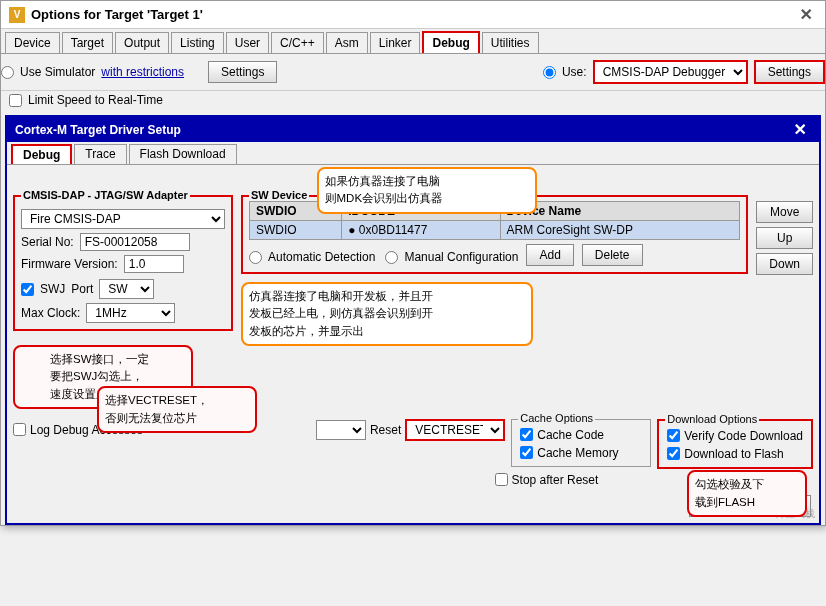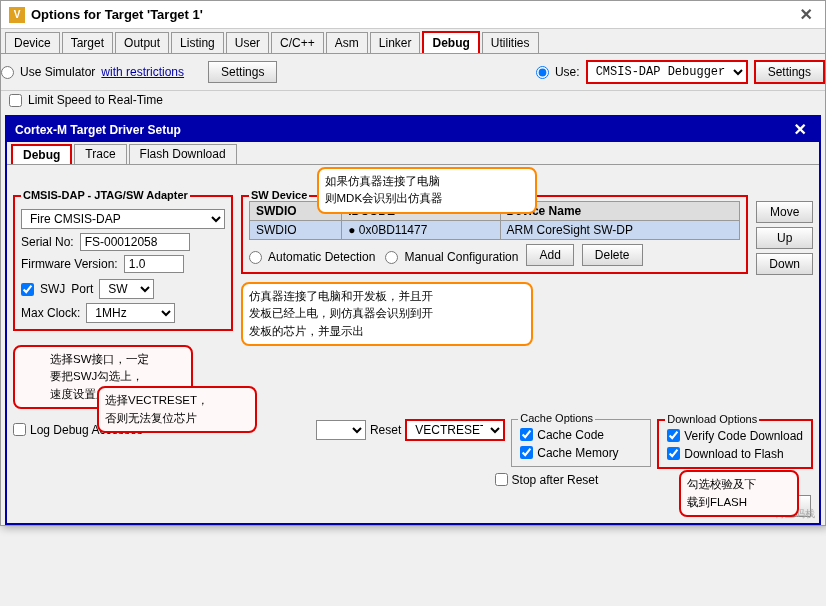--- a/index.html
+++ b/index.html
@@ -111,21 +111,20 @@
       gap: 6px;
       margin-left: auto;
     }
     .select-box {
       padding: 2px 4px;
       font-size: 12px;
       border: 1px solid #888;
       background: #fff;
       min-width: 140px;
       border: 2px solid #d00;
-      font-family: Liberation Mono, monospace;
     }
     .limit-row {
       padding: 2px 8px 4px 8px;
       display: flex;
       align-items: center;
       gap: 6px;
       font-size: 12px;
     }
 
     
@@ -494,21 +493,21 @@
         <div class="options-group red-border">
           <span class="options-group-label">Download Options</span>
           <div class="checkbox-row">
             <input type="checkbox" checked="" style="">
             <span>Verify Code Download</span>
           </div>
           <div class="checkbox-row">
             <input type="checkbox" checked="" style="">
             <span>Download to Flash</span>
           </div>
-          <div class="note-box red" style="position:absolute; bottom:-50px; right:12px; width:120px;">
+          <div class="note-box red" style="position:absolute; bottom:-50px; right:4px; width:120px;">
             <span style="white-space:pre-line;">勾选校验及下
 载到FLASH</span>
           </div>
         </div>
 
       </div>
 
       <div style="padding: 0 6px 4px 6px; display:flex; align-items:center; gap:4px;">
         <div style="flex:3;"></div>
         <div style="flex:2; display:flex; align-items:center; gap:4px;">

